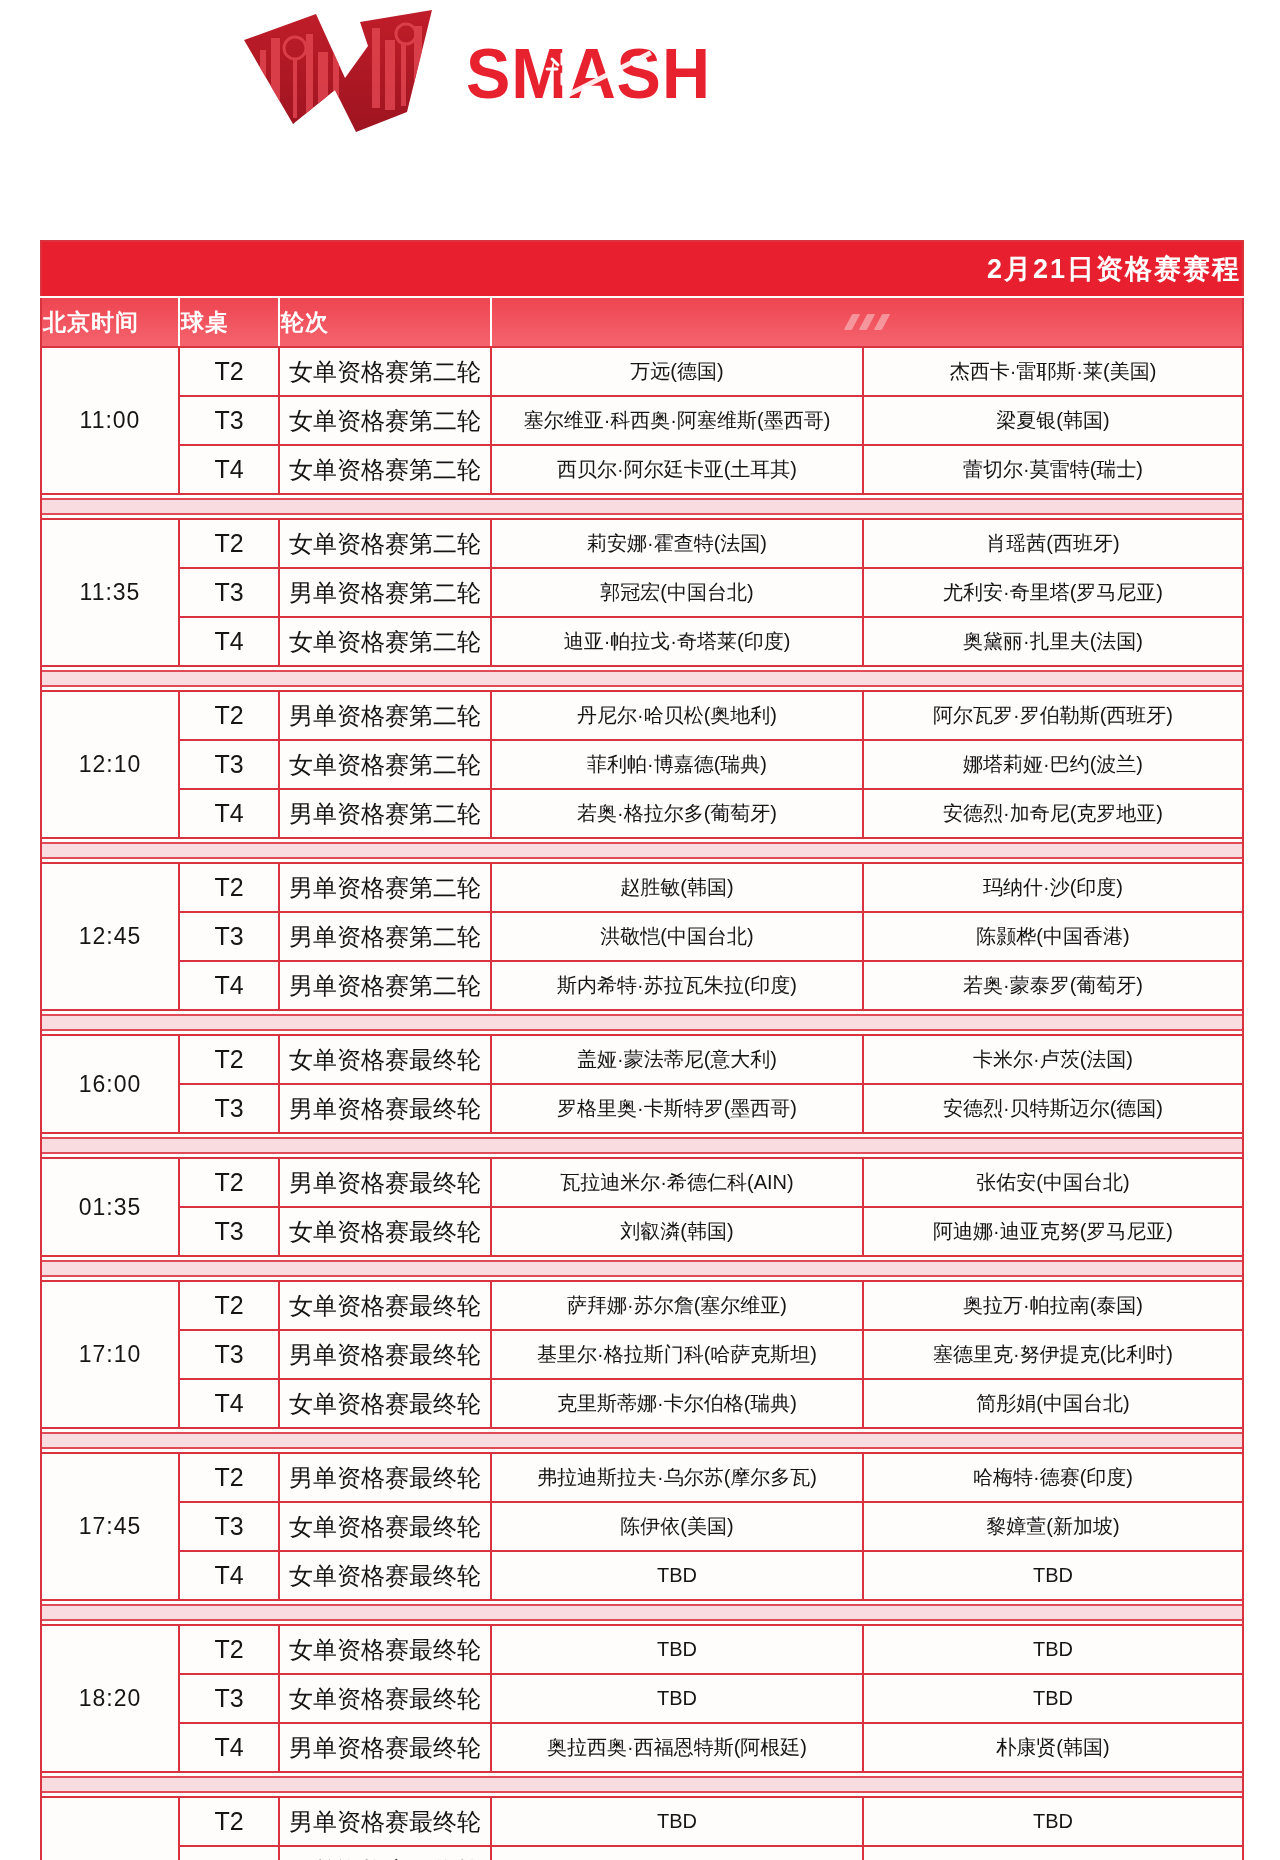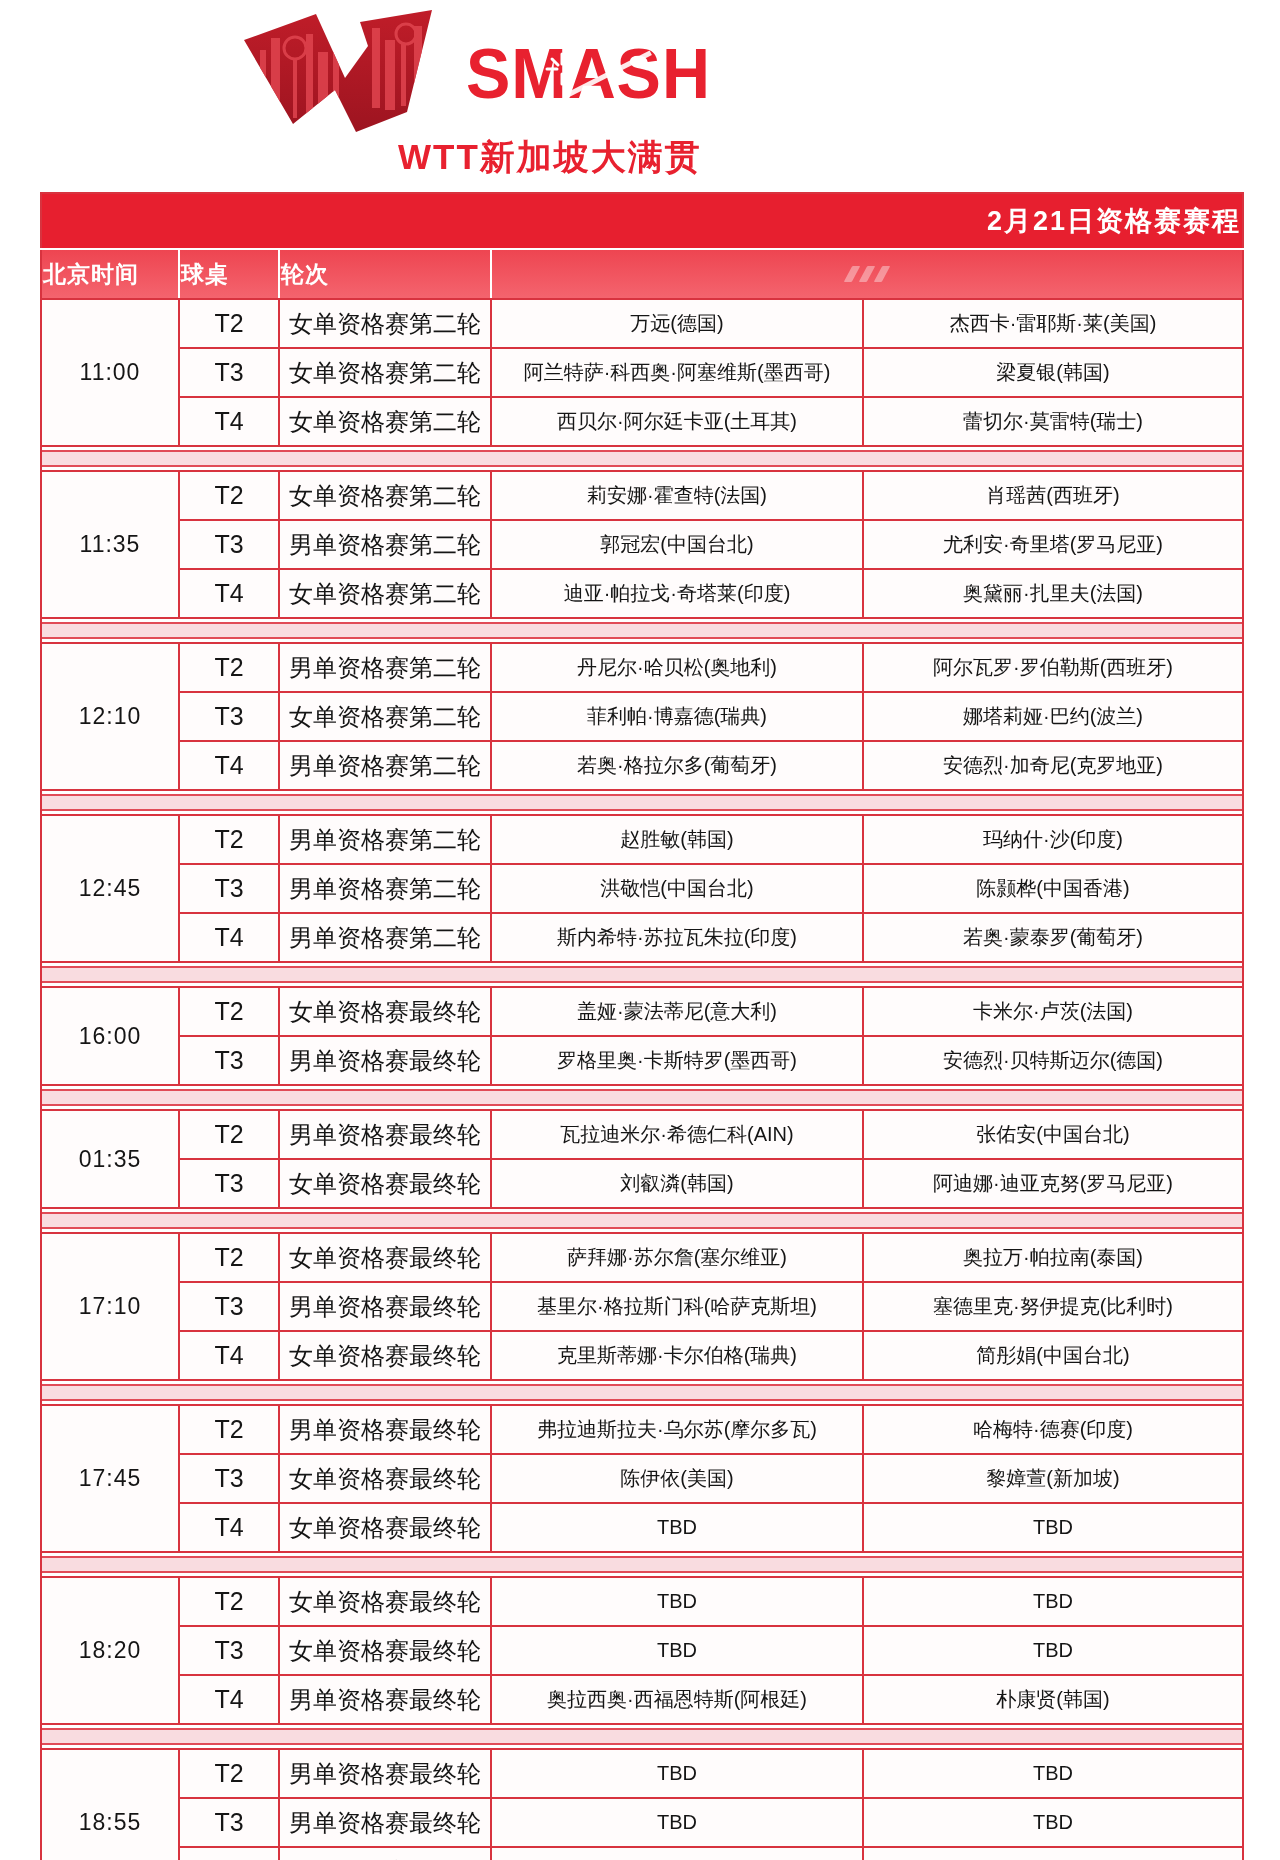--- a/index.html
+++ b/index.html
@@ -3,21 +3,21 @@
 <meta charset="utf-8">
 <title>WTT新加坡大满贯 2月21日资格赛赛程</title>
 <style>
   html,body{margin:0;padding:0;background:#ffffff;}
   body{
     width:1280px;height:1860px;position:relative;
     font-family:"Liberation Sans","DejaVu Sans",sans-serif;
     -webkit-font-smoothing:antialiased;
   }
   
-  .page-header{position:relative;height:192px;padding-left:16px;}
+  .page-header{position:relative;height:240px;padding-left:16px;}
   .logo-mark{position:absolute;left:238px;top:8px;}
   .smash-text{
     position:absolute;left:466px;top:34px;
     font-size:70px;font-weight:900;color:#e8212f;
     letter-spacing:1px;transform:scaleX(0.95);transform-origin:left;
     white-space:nowrap;
   }
   .smash-slash{
     position:absolute;left:560px;top:72px;width:96px;height:5px;
     background:#ffffff;transform:rotate(-27deg);opacity:.9;
@@ -103,21 +103,20 @@
     <g stroke="#ffffff" stroke-width="3" stroke-linecap="round">
       <line x1="17" y1="2" x2="17" y2="12"></line>
       <line x1="17" y1="22" x2="17" y2="32"></line>
       <line x1="2" y1="17" x2="12" y2="17"></line>
       <line x1="22" y1="17" x2="32" y2="17"></line>
       <line x1="7" y1="7" x2="13" y2="13"></line>
       <line x1="21" y1="21" x2="27" y2="27"></line>
       <line x1="27" y1="7" x2="21" y2="13"></line>
     </g>
   </svg>
-  <div class="brand-subtitle">WTT新加坡大满贯</div>
 </header>
 
 <div class="schedule-wrap">
   <table class="schedule">
     <colgroup>
       <col class="c-time">
         <col class="c-table">
         <col class="c-round">
         <col class="c-p1">
         <col class="c-p2">
@@ -143,21 +142,21 @@
         <tr>
           <td class="time-cell" rowspan="3">11:00</td>
           <td class="table-cell">T2</td>
           <td class="round-cell">女单资格赛第二轮</td>
           <td class="player1-cell">万远(德国)</td>
           <td class="player2-cell">杰西卡·雷耶斯·莱(美国)</td>
         </tr>
         <tr>
           <td class="table-cell">T3</td>
           <td class="round-cell">女单资格赛第二轮</td>
-          <td class="player1-cell">阿兰特萨·科西奥·阿塞维斯(墨西哥)</td>
+          <td class="player1-cell">塞尔维亚·科西奥·阿塞维斯(墨西哥)</td>
           <td class="player2-cell">梁夏银(韩国)</td>
         </tr>
         <tr>
           <td class="table-cell">T4</td>
           <td class="round-cell">女单资格赛第二轮</td>
           <td class="player1-cell">西贝尔·阿尔廷卡亚(土耳其)</td>
           <td class="player2-cell">蕾切尔·莫雷特(瑞士)</td>
         </tr>
         <tr>
           <td class="gap" colspan="5">

